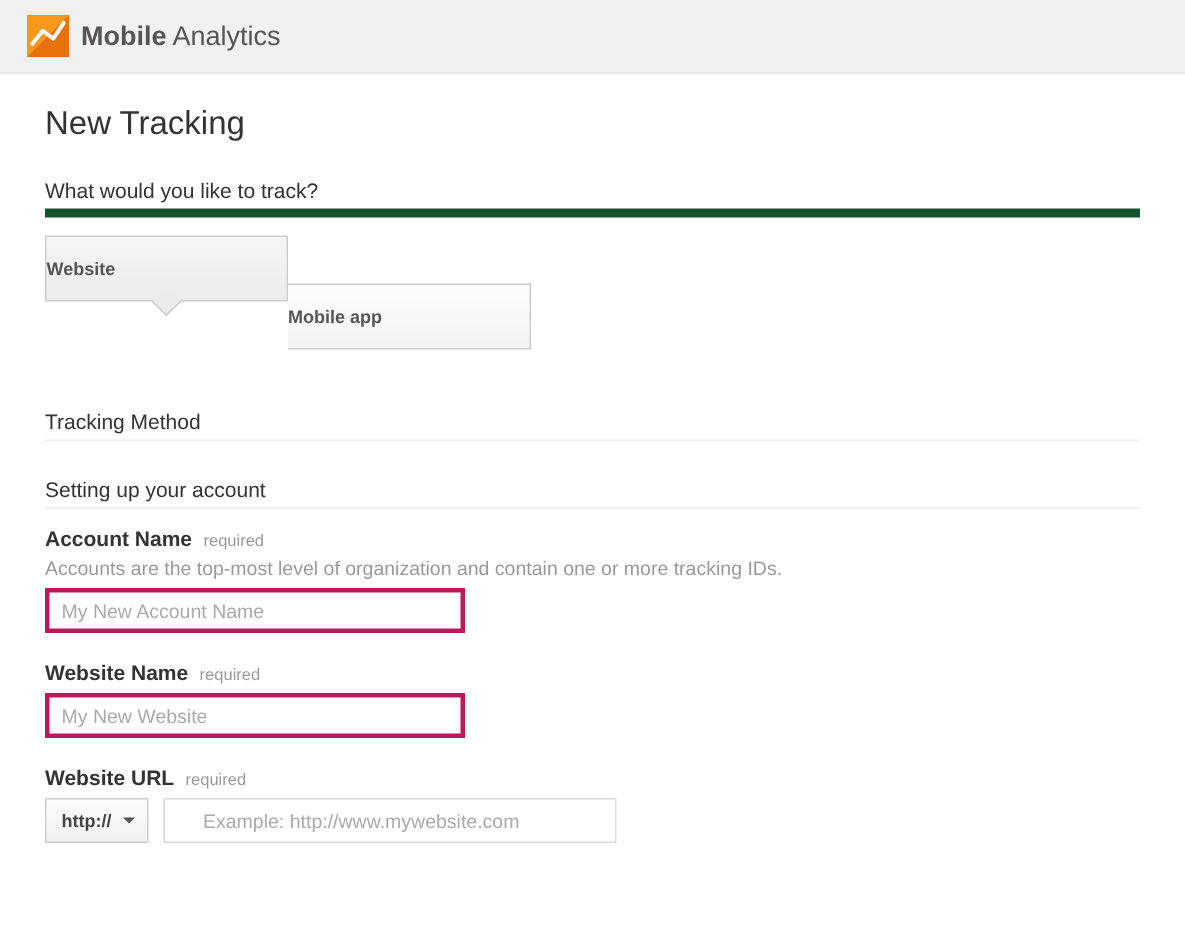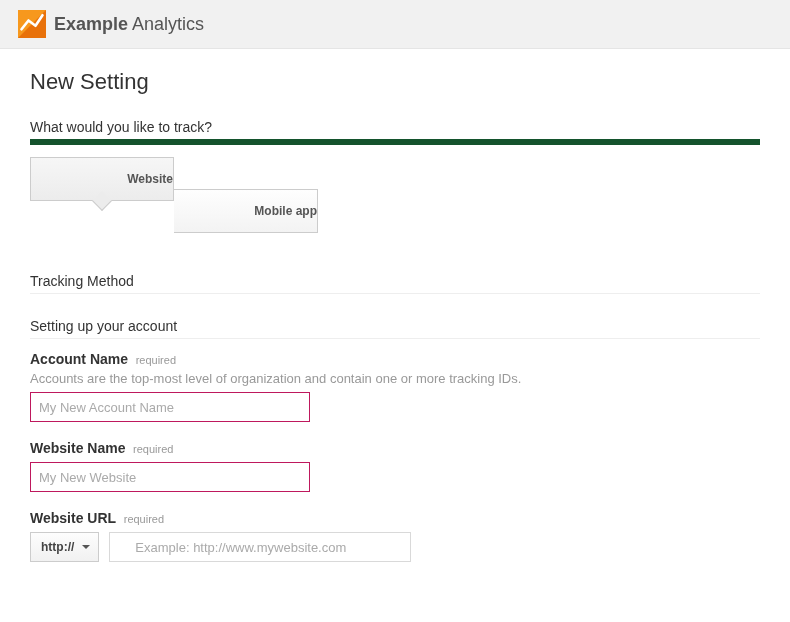--- a/index.html
+++ b/index.html
@@ -60,31 +60,31 @@
       white-space: nowrap;
       margin-right: 10px;
     }
     .toggle-group {
       display: flex;
       border: 0;
       position: relative;
       margin-bottom: 6px;
     }
     .toggle-btn {
-      width: 144px;
+      width: 162px;
       height: 44px;
       border: 1px solid #ccc;
       background: linear-gradient(#fefefe,#f3f3f3);
       font-size: 12px;
       font-weight: 700;
       color: #555;
       cursor: pointer;
       display: flex;
       align-items: center;
-      justify-content: flex-end;
+      justify-content: flex-start;
       position: relative;
     }
     .toggle-btn + .toggle-btn { border-left: none; margin-top: 32px; }
     .toggle-btn.selected {
       background: linear-gradient(#f6f6f6,#ececec);
     }
     .toggle-arrow {
       position: absolute;
       left: 50%;
       bottom: -8px;
@@ -116,21 +116,21 @@
     }
     .field-hint {
       font-size: 13px;
       color: #999;
       margin-top: 4px;
       margin-bottom: 6px;
     }
     .text-input {
       width: 280px;
       height: 30px;
-      border: 1px solid #be185d;
+      border: 3px solid #be185d;
       padding: 4px 8px;
       font-size: 13px;
       color: #555;
     }
     .text-input::placeholder { color: #aaa; }
     .url-row { display: flex; align-items: center; }
     .proto-select {
       height: 30px;
       border: 1px solid #ccc;
       background: linear-gradient(#fdfdfd,#f1f1f1);
@@ -165,26 +165,26 @@
 
 <div class="topbar">
   <span class="ga-logo">
     <svg viewBox="0 0 32 32" width="28" height="28">
       <rect x="0" y="0" width="32" height="32" fill="#f7981d"></rect>
       <path d="M0 32 L32 0 L32 32 Z" fill="#e8710a"></path>
       <polyline points="4,22 12,12 20,18 28,6" fill="none" stroke="#fff" stroke-width="3" stroke-linecap="round" stroke-linejoin="round"></polyline>
     </svg>
   </span>
   <span class="brand">
-    <b>Example</b><span> Analytics</span>
+    <b>Mobile</b><span> Analytics</span>
   </span>
 </div>
 
 <div class="content">
-  <h1>New Setting</h1>
+  <h1>New Tracking</h1>
 
   <div class="section-heading-row">
     <span class="section-label">What would you like to track?</span>
   </div>
 
   <div class="toggle-group">
     <button class="toggle-btn selected">
       <span>Website</span>
       <span class="toggle-arrow"></span>
     </button>

